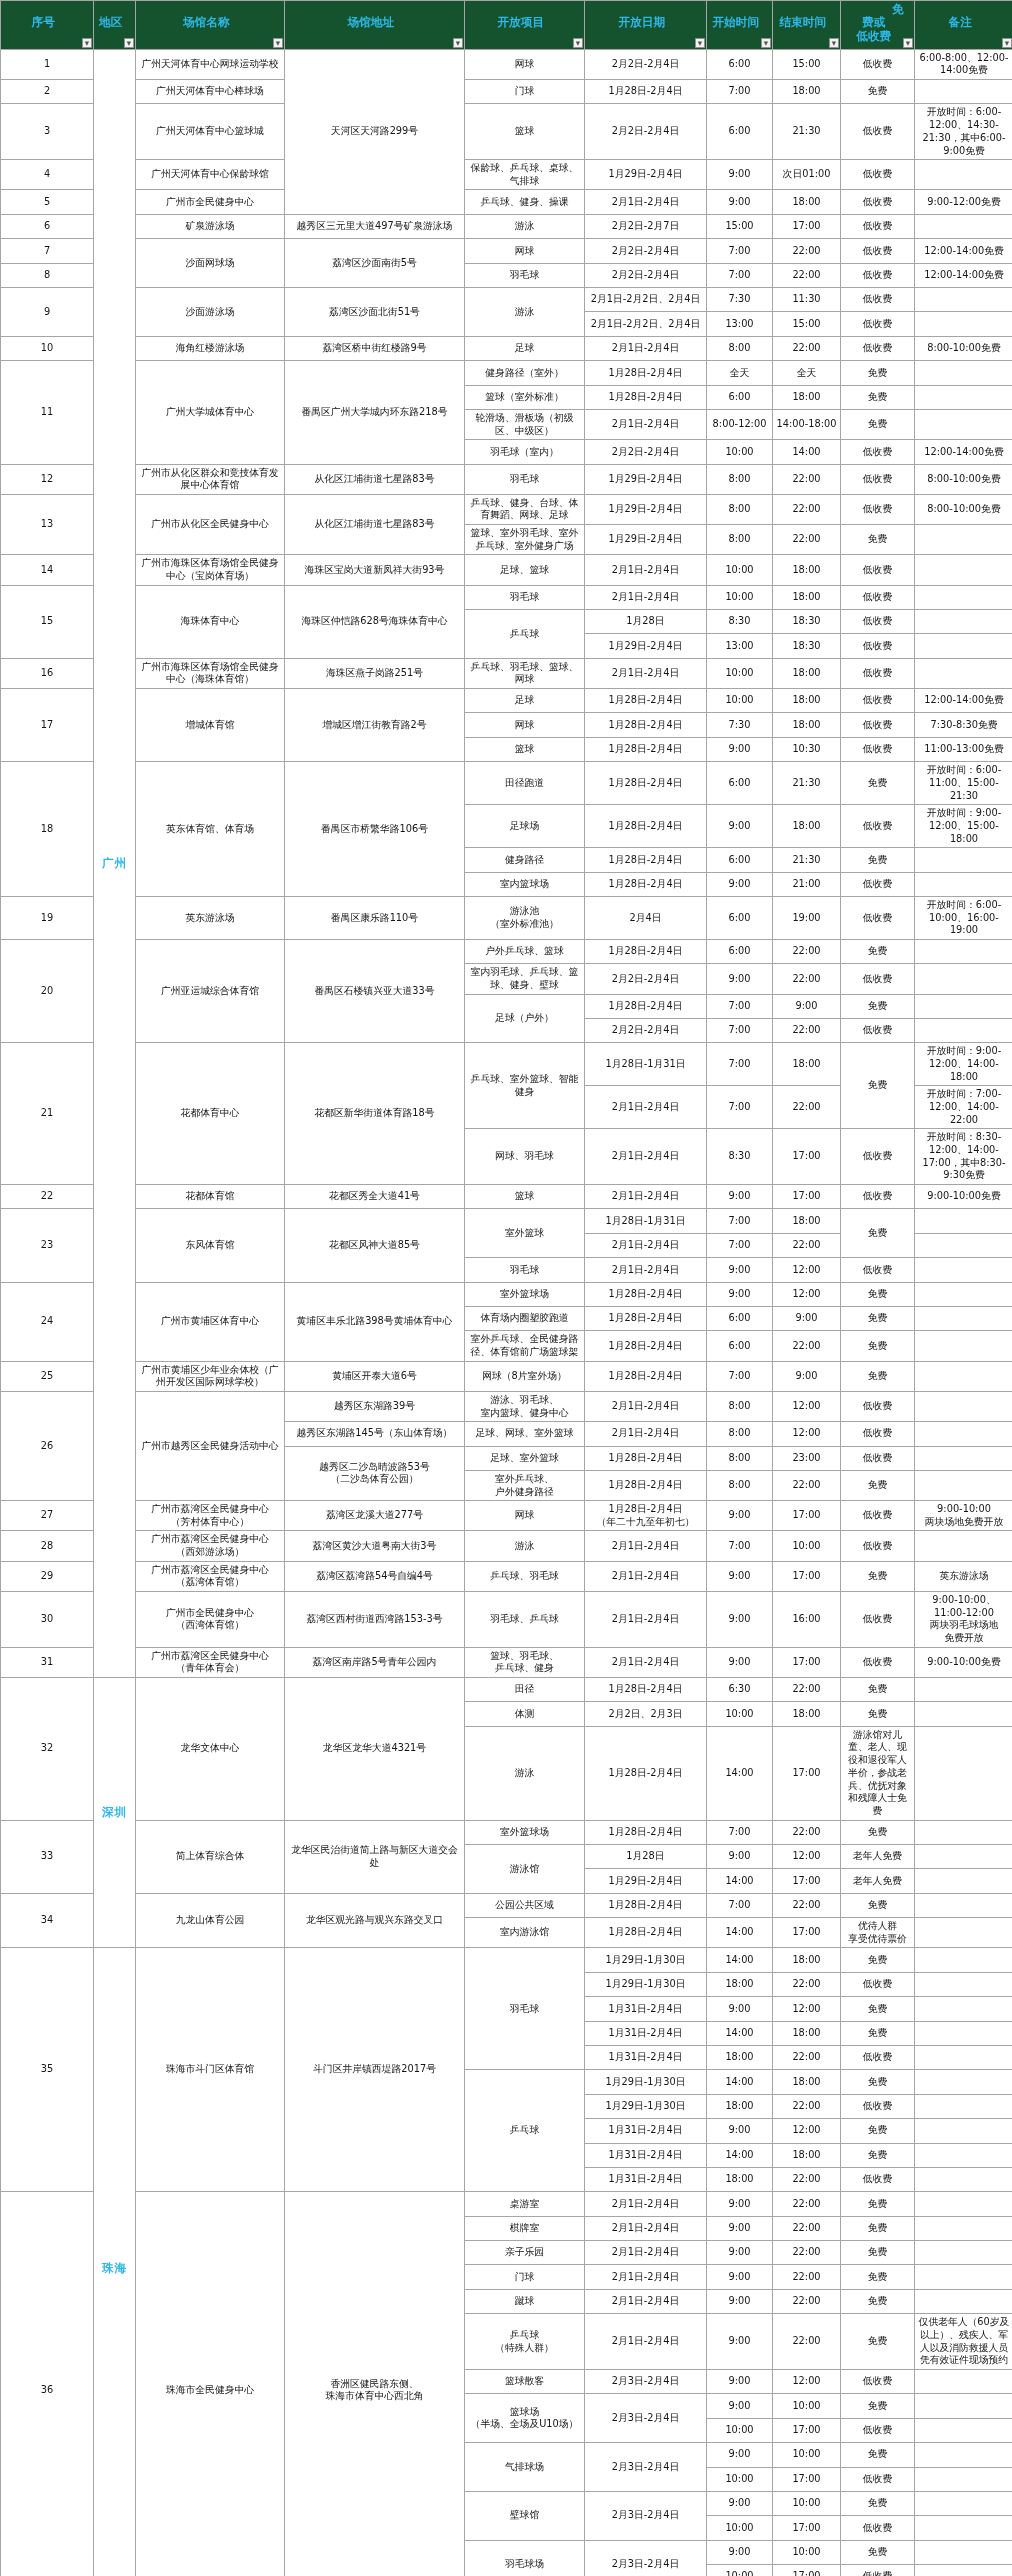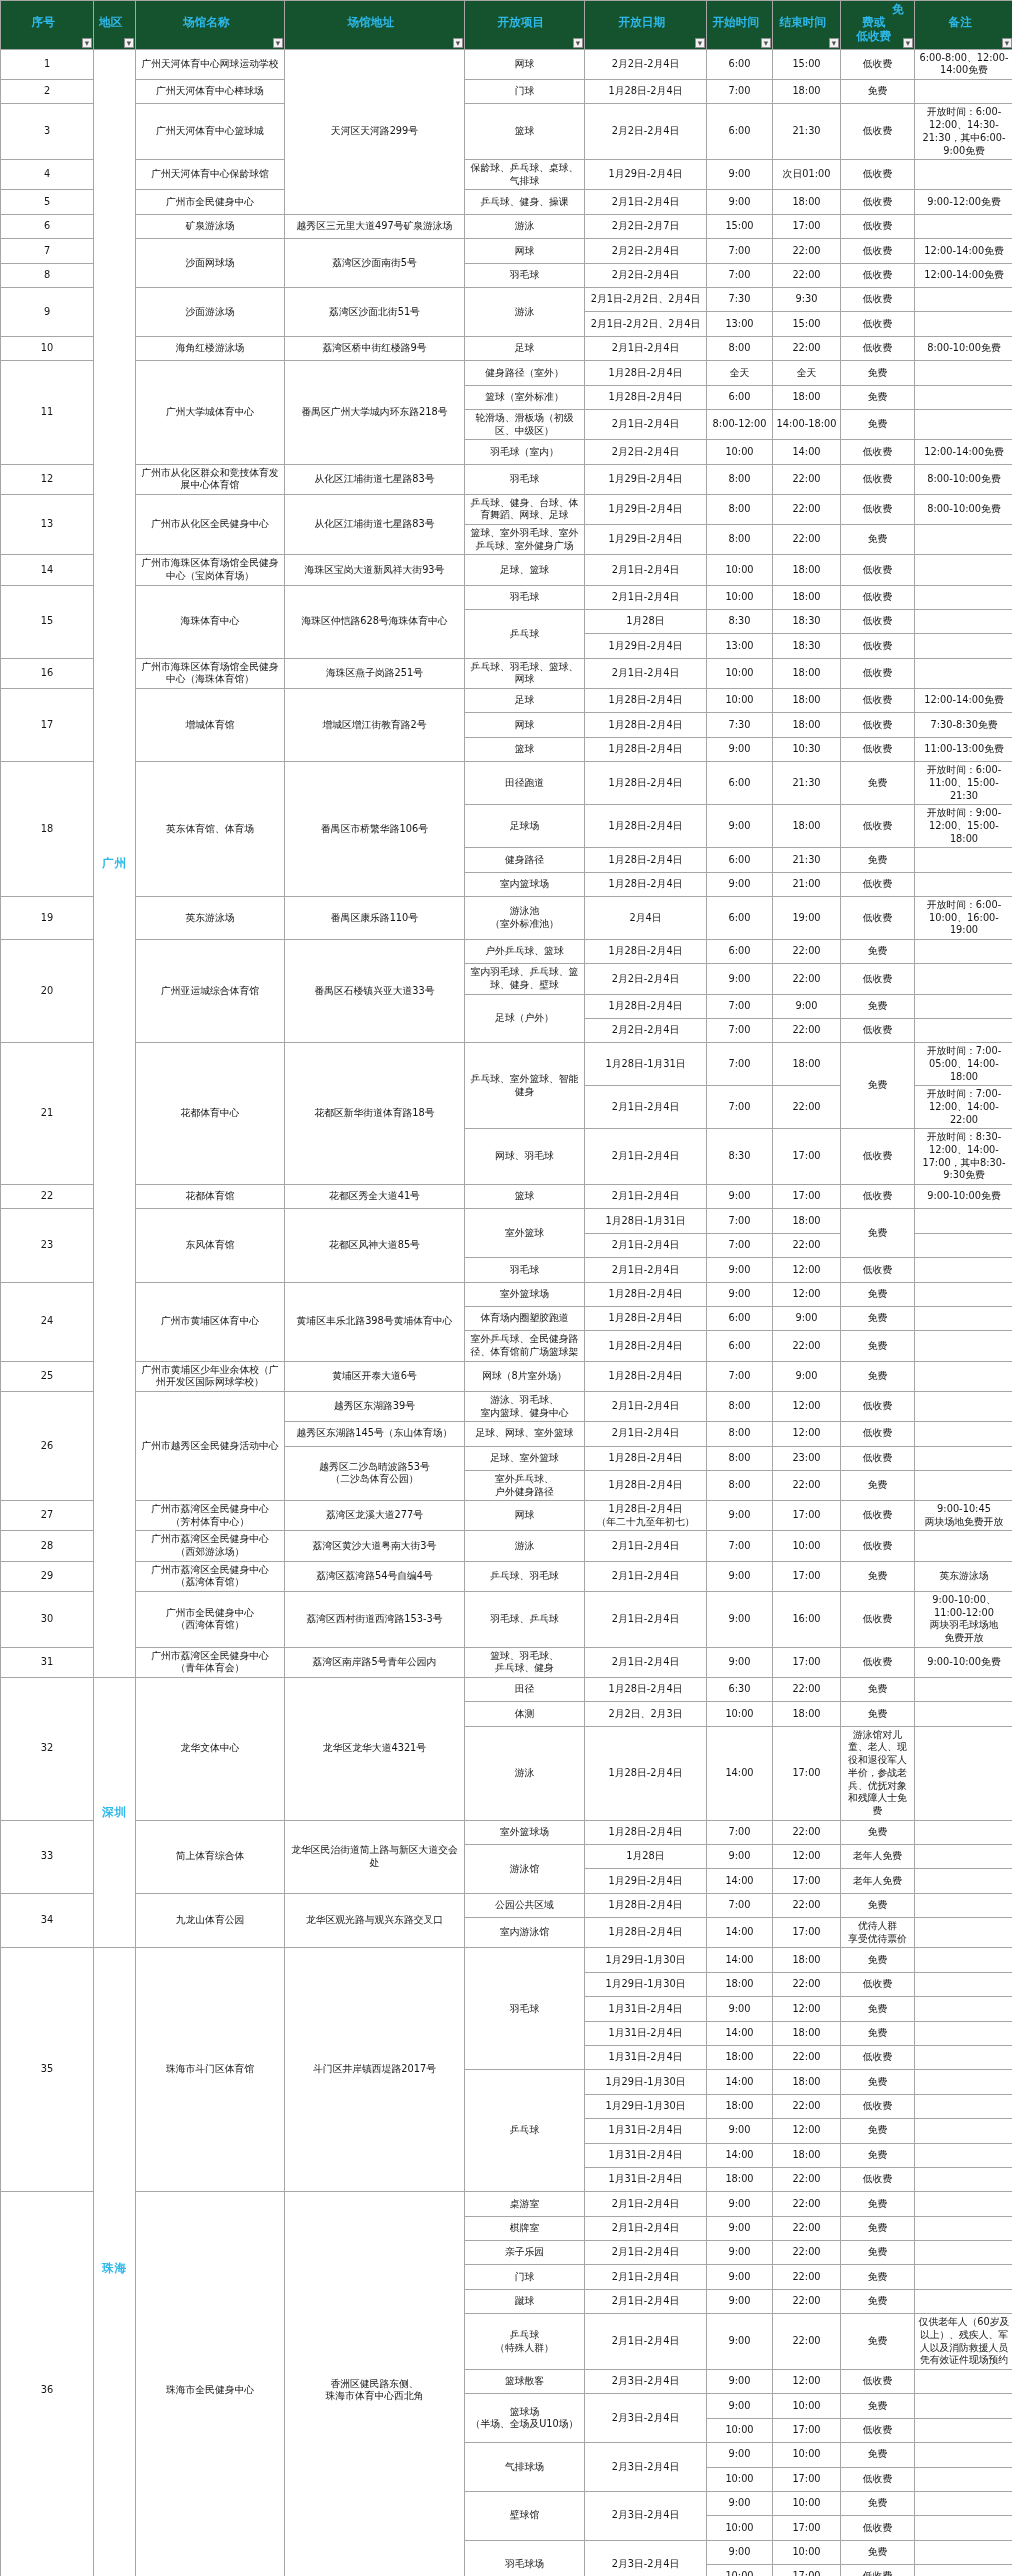--- a/index.html
+++ b/index.html
@@ -131,21 +131,21 @@
           <td>低收费</td>
           <td>12:00-14:00免费</td>
         </tr>
         <tr class="g">
           <td rowspan="2">9</td>
           <td rowspan="2">沙面游泳场</td>
           <td rowspan="2">荔湾区沙面北街51号</td>
           <td rowspan="2">游泳</td>
           <td>2月1日-2月2日、2月4日</td>
           <td>7:30</td>
-          <td>9:30</td>
+          <td>11:30</td>
           <td>低收费</td>
           <td></td>
         </tr>
         <tr>
           <td>2月1日-2月2日、2月4日</td>
           <td>13:00</td>
           <td>15:00</td>
           <td>低收费</td>
           <td></td>
         </tr>
@@ -383,21 +383,21 @@
         </tr>
         <tr class="g">
           <td rowspan="3">21</td>
           <td rowspan="3">花都体育中心</td>
           <td rowspan="3">花都区新华街道体育路18号</td>
           <td rowspan="2">乒乓球、室外篮球、智能健身</td>
           <td>1月28日-1月31日</td>
           <td>7:00</td>
           <td>18:00</td>
           <td rowspan="2">免费</td>
-          <td>开放时间：7:00-05:00、14:00-18:00</td>
+          <td>开放时间：9:00-12:00、14:00-18:00</td>
         </tr>
         <tr>
           <td>2月1日-2月4日</td>
           <td>7:00</td>
           <td>22:00</td>
           <td>开放时间：7:00-12:00、14:00-22:00</td>
         </tr>
         <tr>
           <td>网球、羽毛球</td>
           <td>2月1日-2月4日</td>
@@ -524,21 +524,21 @@
           <td>27</td>
           <td>广州市荔湾区全民健身中心
 （芳村体育中心）</td>
           <td>荔湾区龙溪大道277号</td>
           <td>网球</td>
           <td>1月28日-2月4日
 （年二十九至年初七）</td>
           <td>9:00</td>
           <td>17:00</td>
           <td>低收费</td>
-          <td>9:00-10:45
+          <td>9:00-10:00
 两块场地免费开放</td>
         </tr>
         <tr class="g">
           <td>28</td>
           <td>广州市荔湾区全民健身中心
 （西郊游泳场）</td>
           <td>荔湾区黄沙大道粤南大街3号</td>
           <td>游泳</td>
           <td>2月1日-2月4日</td>
           <td>7:00</td>

